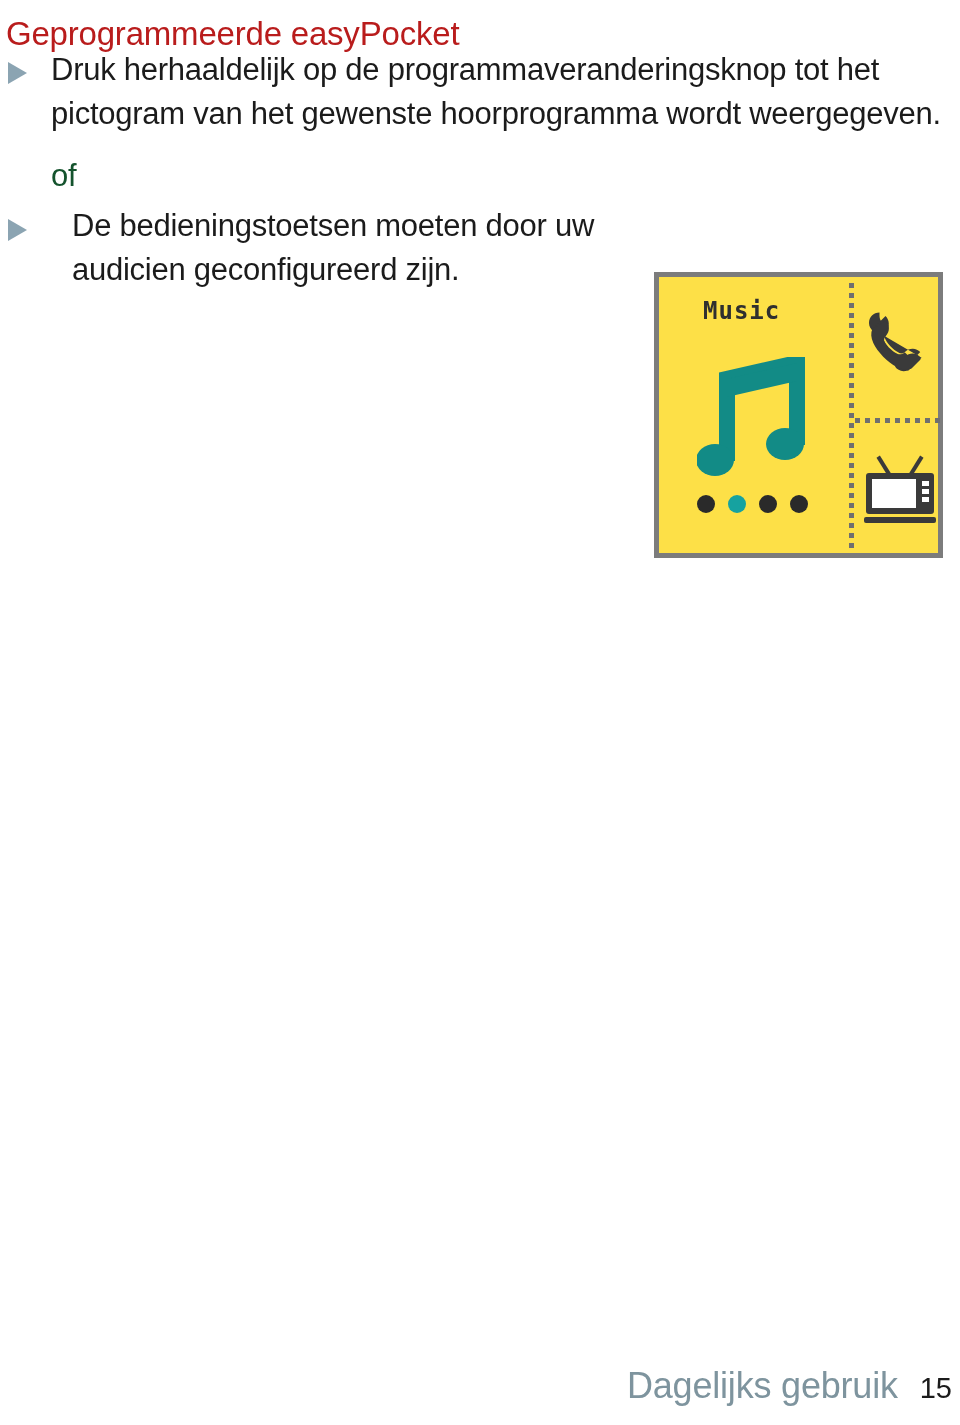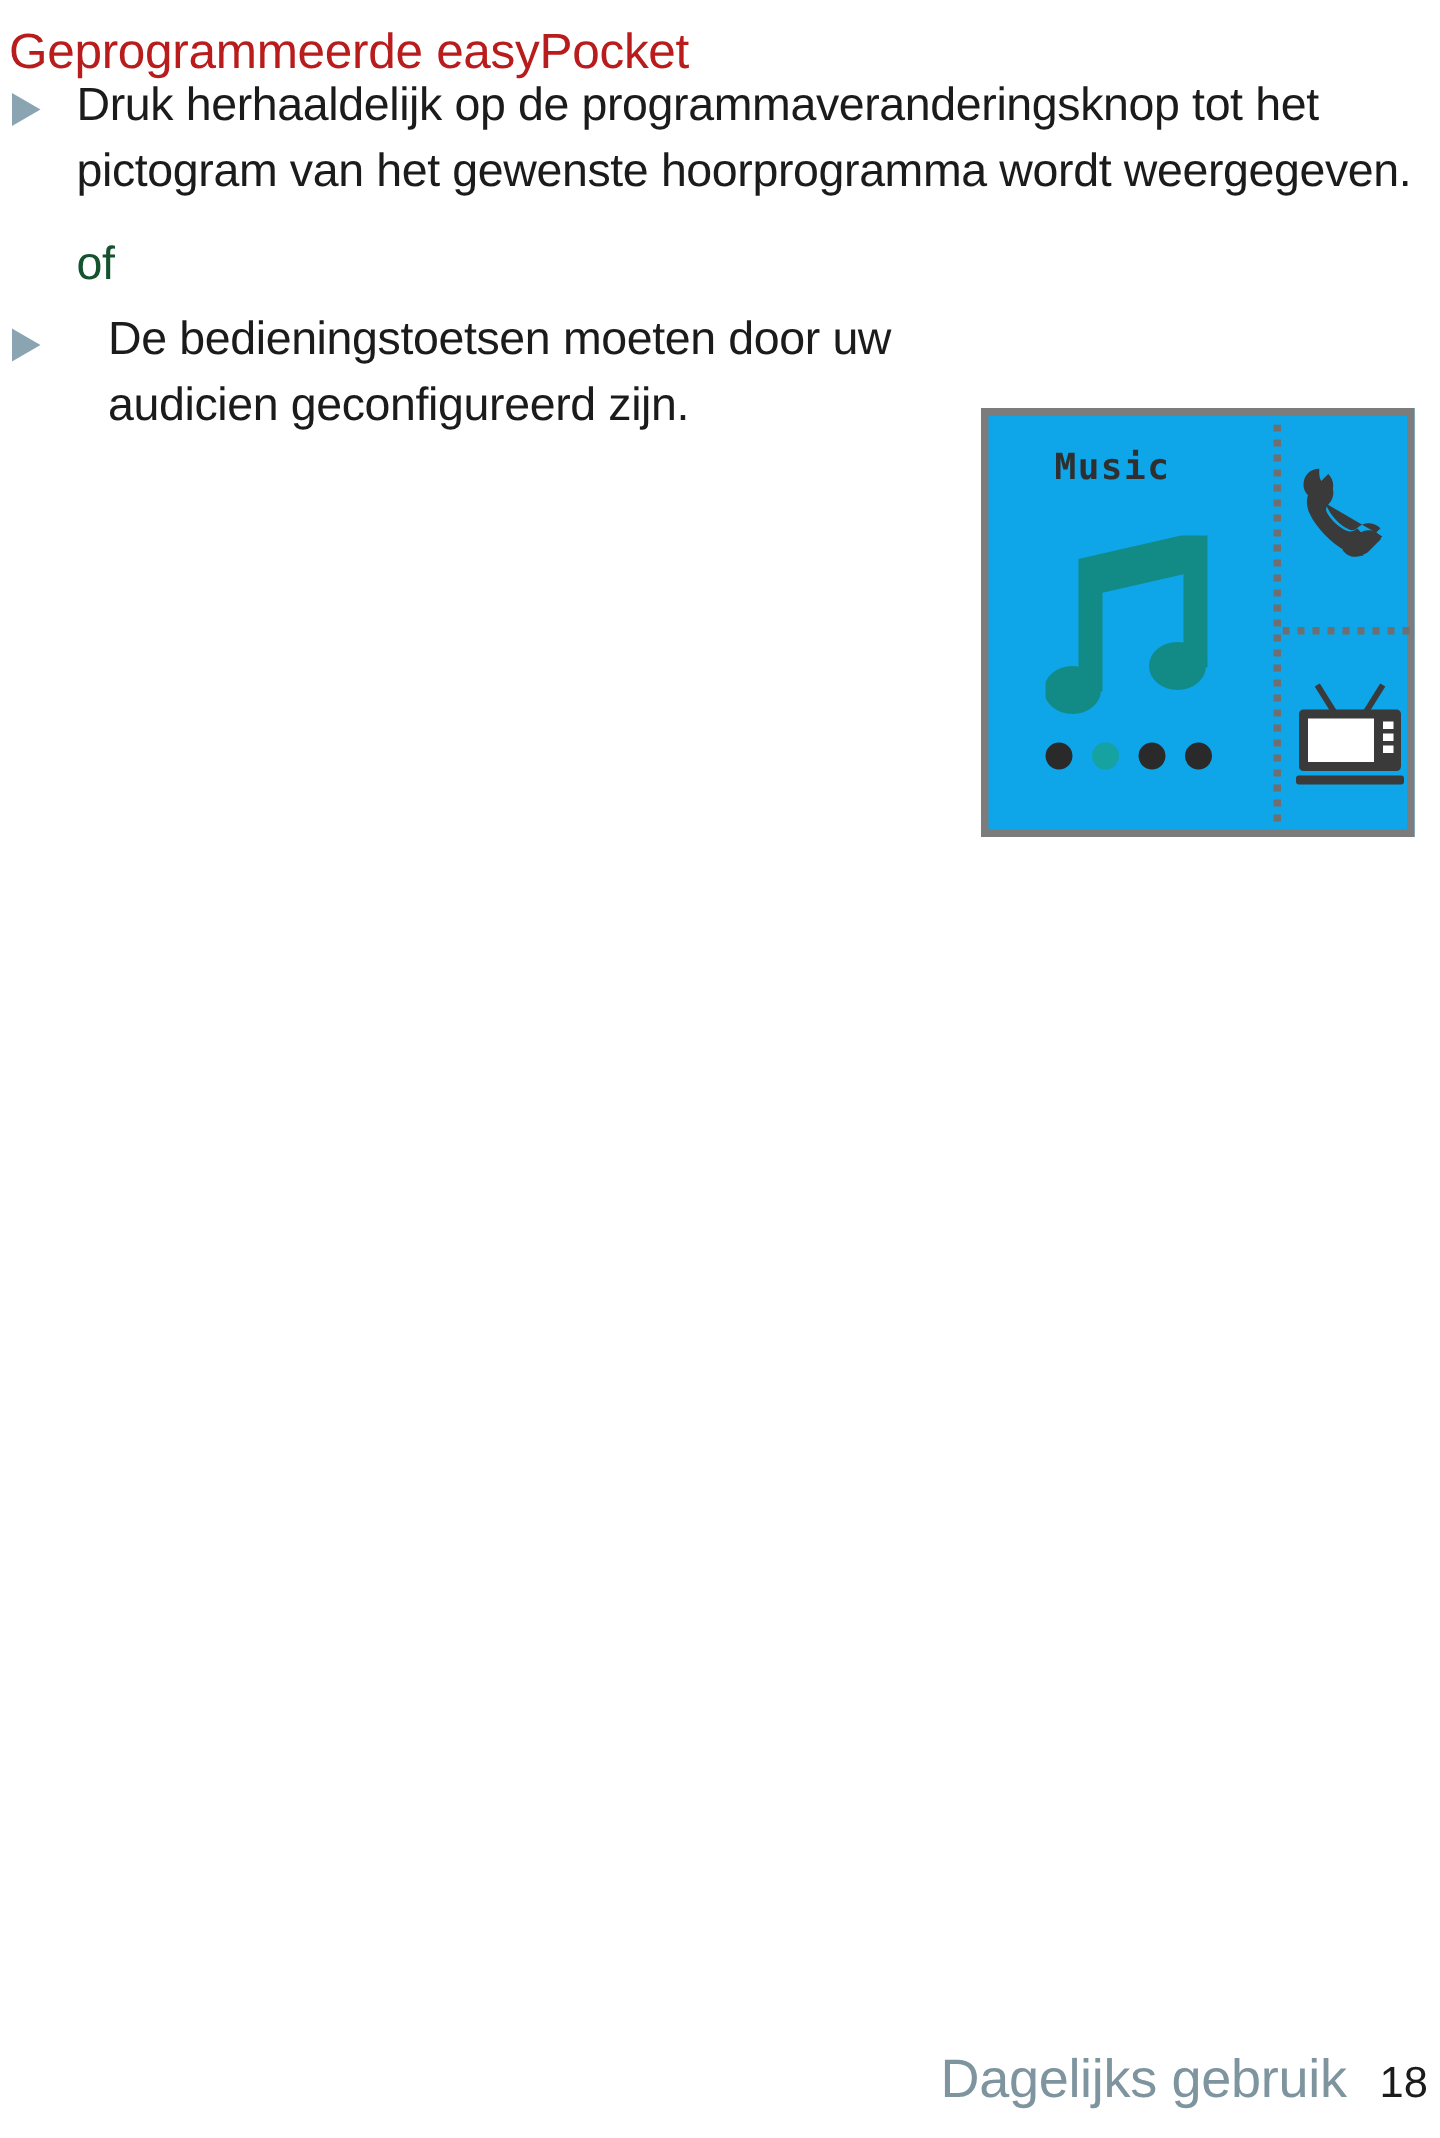--- a/index.html
+++ b/index.html
@@ -96,21 +96,21 @@
   }
 
   
   .illustration {
     position: absolute;
     left: 654px;
     top: 272px;
     width: 289px;
     height: 286px;
     border: 5px solid #7c7c7c;
-    background: #0ea5e9;
+    background: #fde047;
     box-sizing: border-box;
   }
   .illu-inner {
     position: absolute;
     inset: 0;
   }
 
   .screen-label {
     position: absolute;
     left: 44px;
@@ -273,16 +273,16 @@
             <rect x="61" y="43" width="7" height="5" fill="#ffffff"></rect>
             <rect x="3" y="63" width="72" height="6" rx="2"></rect>
           </g>
         </svg>
       </span>
 
     </div>
   </div>
 
   <div class="footer">
-    <span class="footer-section">Dagelijks gebruik</span><span class="footer-page">18</span>
+    <span class="footer-section">Dagelijks gebruik</span><span class="footer-page">15</span>
   </div>
 
 </div>
 
 </body></html>

